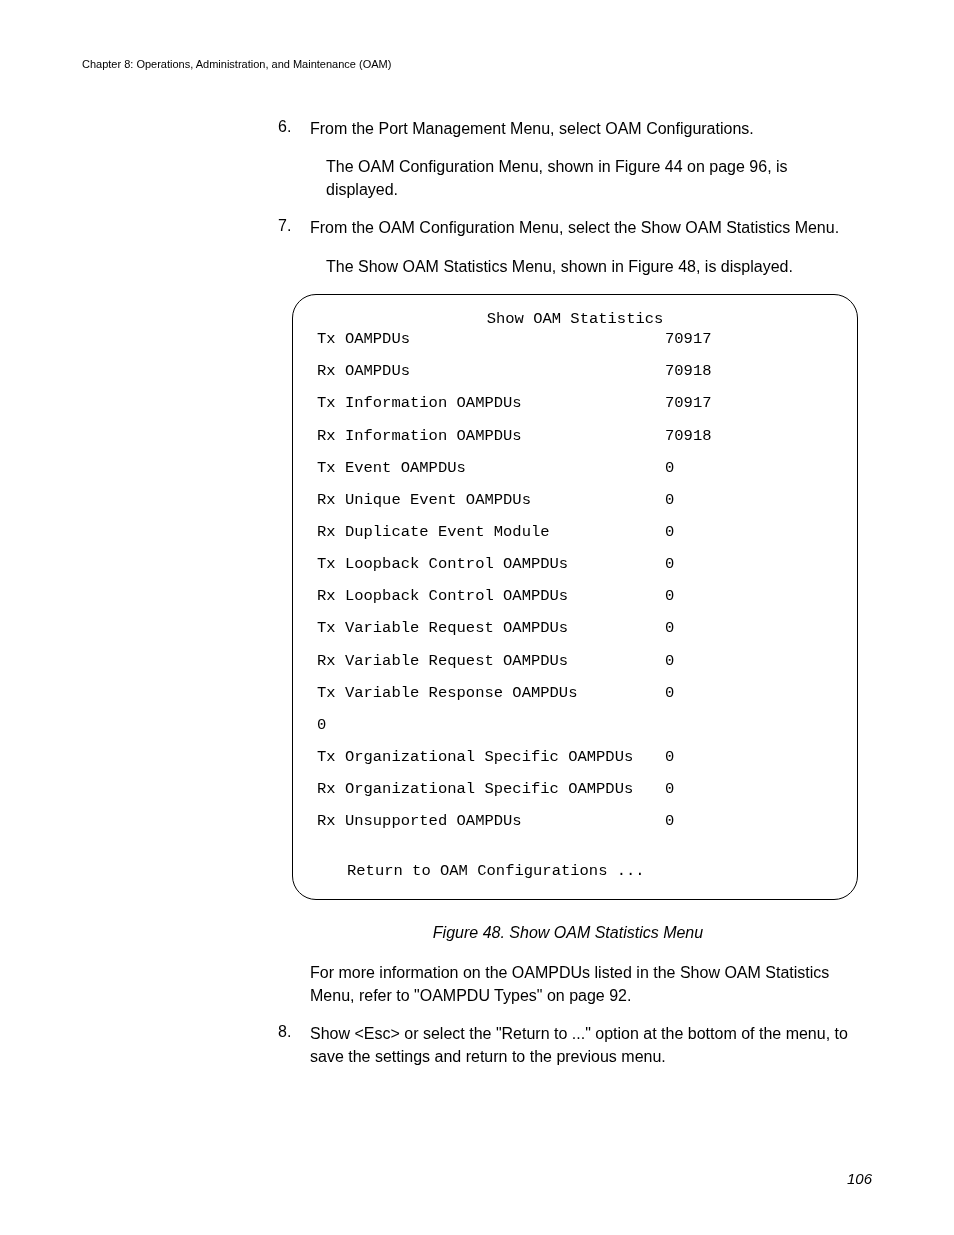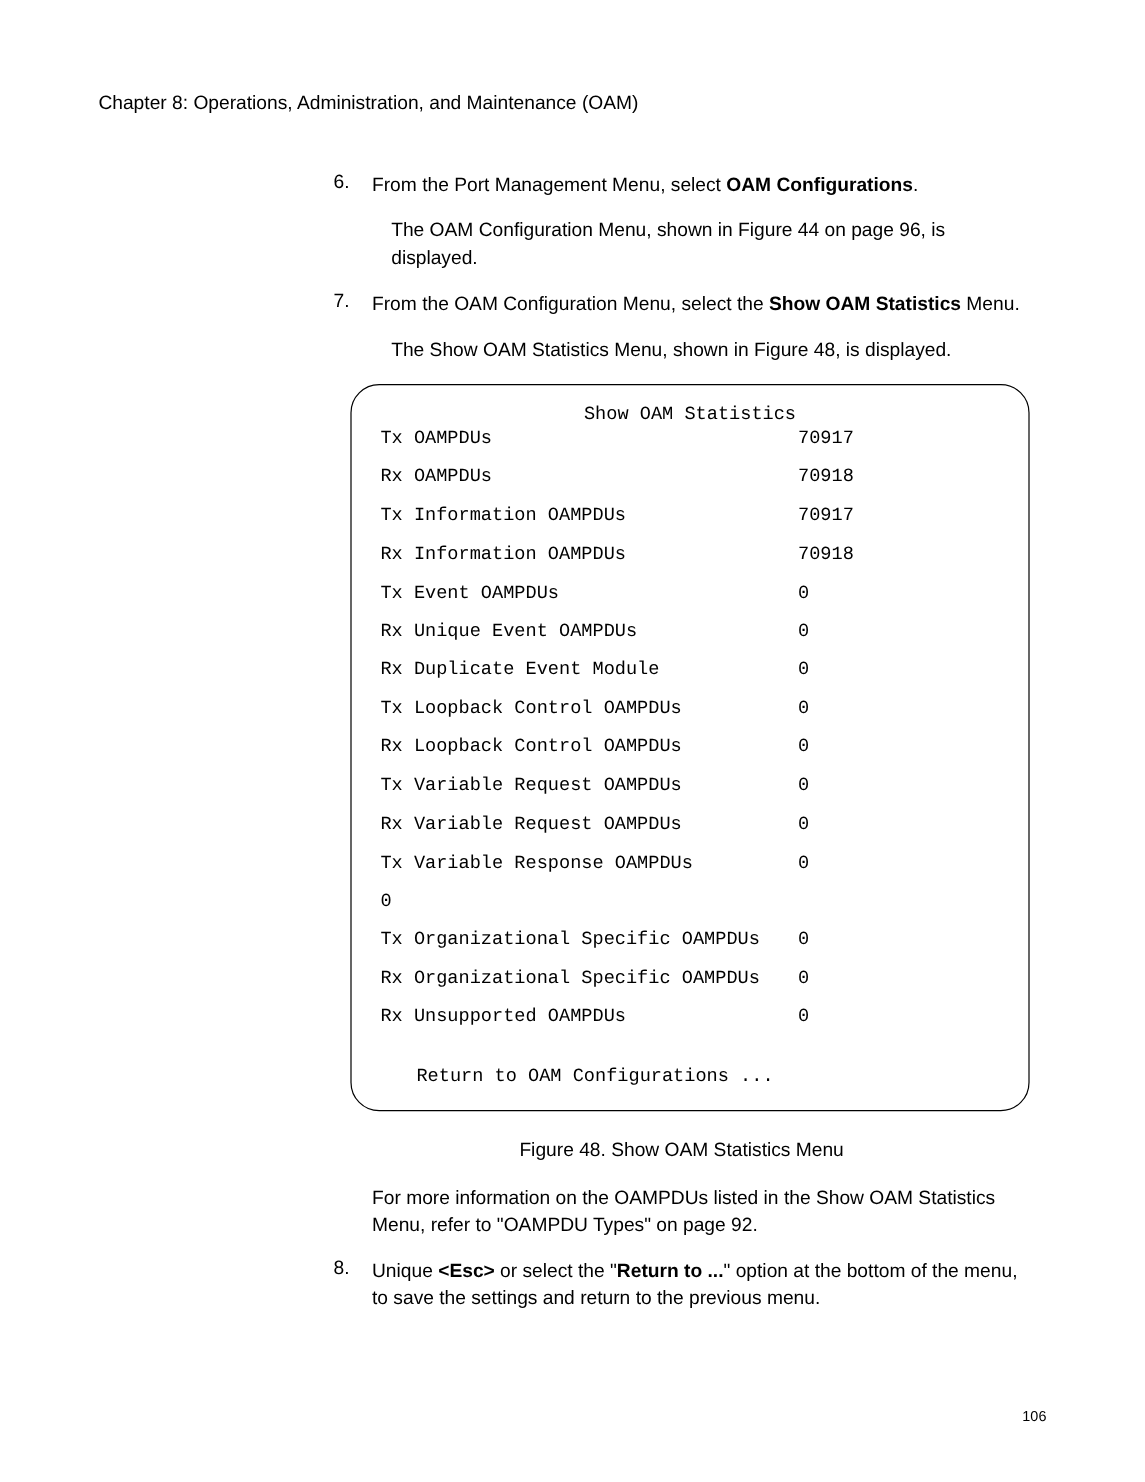--- a/index.html
+++ b/index.html
@@ -11,23 +11,22 @@
       font-family: Arial, Helvetica, sans-serif;
       font-size: 16px;
       color: #000;
       background: #fff;
       width: 954px;
       height: 1235px;
       position: relative;
       padding: 58px 82px 0 82px;
     }
     .header {
-      font-size: 16px;
+      font-size: 11px;
       margin-bottom: 48px;
-      margin-top: 20px;
     }
     .content {
       margin-left: 196px;
       max-width: 580px;
     }
     .list-item {
       display: flex;
       margin-bottom: 16px;
     }
     .list-num {
@@ -37,21 +36,21 @@
     .list-text {
       flex: 1;
       line-height: 1.4;
     }
     .sub-para {
       margin-left: 48px;
       margin-bottom: 16px;
       line-height: 1.4;
     }
     .bold {
-      font-weight: bold;
+      font-weight: normal;
     }
     .figure-box {
       border: 1.5px solid #000;
       border-radius: 24px;
       padding: 14px 24px 18px 24px;
       margin: 8px 0 16px 14px;
       font-family: "Courier New", Courier, monospace;
       font-size: 15.5px;
       line-height: 1.3;
     }
@@ -73,26 +72,28 @@
     .stat-val {
       flex: 1;
     }
     .fig-return {
       margin-top: 30px;
       margin-left: 30px;
     }
     .caption {
       text-align: center;
       margin: 24px 0 20px 0;
+      font-style: italic;
     }
     .page-num {
       position: absolute;
       bottom: 48px;
       right: 82px;
-      font-size: 12px;
+      font-size: 15px;
+      font-style: italic;
     }
   </style>
 </head>
 <body>
 
 <div class="header">Chapter 8: Operations, Administration, and Maintenance (OAM)</div>
 
 <div class="content">
 
   <div class="list-item">
@@ -183,19 +184,19 @@
     <div class="fig-return">Return to OAM Configurations ...</div>
   </div>
 
   <div class="caption">Figure 48. Show OAM Statistics Menu</div>
 
   <div class="sub-para" style="margin-left:32px;">For more information on the OAMPDUs listed in the Show OAM Statistics Menu, refer to "OAMPDU Types" on page 92.</div>
 
   <div class="list-item">
     <div class="list-num">8.</div>
     <div class="list-text">
-      <span>Unique </span><span class="bold">&lt;Esc&gt;</span><span> or select the "</span><span class="bold">Return to ...</span><span>" option at the bottom of the menu, to save the settings and return to the previous menu.</span>
+      <span>Show </span><span class="bold">&lt;Esc&gt;</span><span> or select the "</span><span class="bold">Return to ...</span><span>" option at the bottom of the menu, to save the settings and return to the previous menu.</span>
     </div>
   </div>
 
 </div>
 
 <div class="page-num">106</div>
 
 </body></html>

